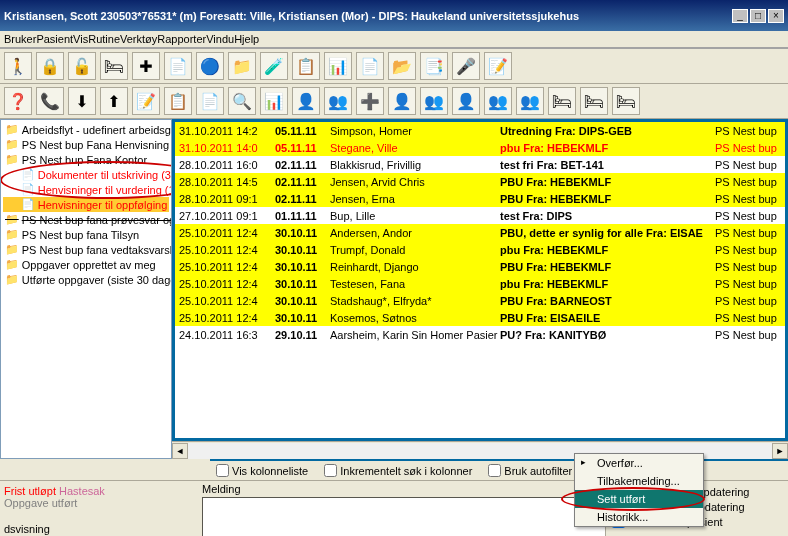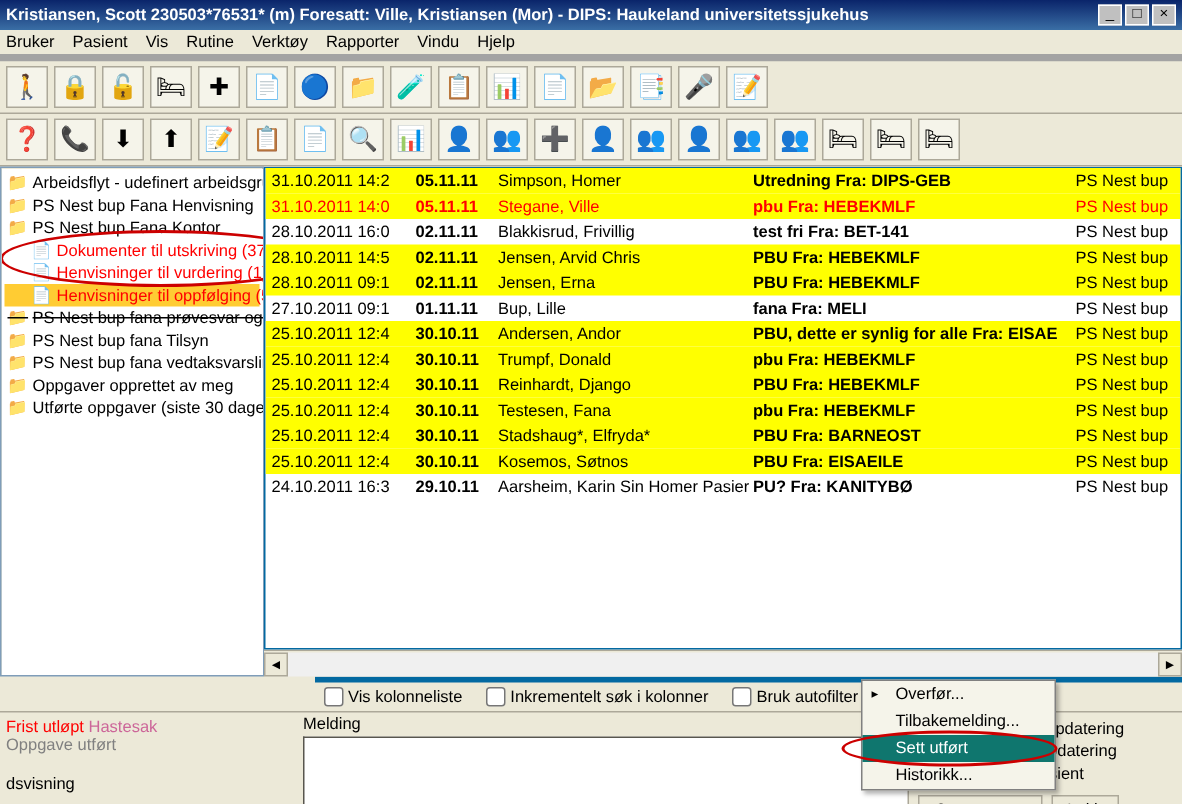--- a/index.html
+++ b/index.html
@@ -1,53 +1,53 @@
 <!DOCTYPE html>
 <html><head>
 <meta charset="utf-8">
 <style>
 * { margin: 0; padding: 0; box-sizing: border-box; font-family: Tahoma, Arial, sans-serif; font-size: 11px; }
 body { background: #ece9d8; width: 788px; height: 536px; overflow: hidden; position: relative; }
 
-.titlebar { background: linear-gradient(to bottom, #0a246a, #3a6ea5); color: white; padding: 3px 4px; height: 20px; display: flex; align-items: center; justify-content: space-between; }
+.titlebar { background: linear-gradient(to bottom, #0a246a, #3a6ea5); color: white; padding: 3px 4px; height: 31px; display: flex; align-items: center; justify-content: space-between; }
 .titlebar .title { font-weight: bold; font-size: 11px; }
 .titlebar .controls { display: flex; gap: 2px; }
 .titlebar .controls span { background: #c0c0c0; border: 1px solid #fff; width: 16px; height: 14px; text-align: center; line-height: 12px; color: black; font-size: 10px; cursor: pointer; }
 
-.menubar { background: #ece9d8; padding: 2px 4px; display: flex; gap: 12px; border-bottom: 5px solid #a3a3a3; }
+.menubar { background: #ece9d8; padding: 2px 4px; display: flex; gap: 0; border-bottom: 2px solid #a3a3a3; }
 .menubar span { cursor: pointer; }
 
 .toolbar { background: #ece9d8; padding: 3px 4px; display: flex; gap: 4px; border-bottom: 1px solid #aca899; flex-wrap: wrap; }
 .toolbar .btn { width: 28px; height: 28px; border: 1px solid #aca899; background: #f5f4ea; display: flex; align-items: center; justify-content: center; font-size: 16px; cursor: pointer; }
 
 .main { display: flex; height: 340px; }
 .tree { width: 210px; background: white; border: 1px solid #7f9db9; overflow: auto; padding: 2px; }
 .tree-item { padding: 1px 2px; display: flex; align-items: center; gap: 3px; cursor: pointer; white-space: nowrap; }
 .tree-item.indent1 { padding-left: 18px; }
 .tree-item .fold { color: #d4a000; font-size: 11px; }
 .tree-item.red { color: red; }
 .tree-item.strike { text-decoration: line-through; }
 .tree-item.sel { background: #ffcc33; }
 .tree-item.circled { position: relative; }
 
-.grid { flex: 1; background: white; border: 1px solid #0369a1; overflow: auto; position: relative; }
+.grid { flex: 1; background: white; border: 3px solid #0369a1; overflow: auto; position: relative; }
 .grid-row { display: flex; height: 17px; align-items: center; white-space: nowrap; font-size: 11px; }
 .grid-row.yellow { background: #ffff00; }
 .grid-row.red { color: red; }
 .grid-row .c1 { width: 100px; padding-left: 4px; }
 .grid-row .c2 { width: 55px; font-weight: bold; }
 .grid-row .c3 { width: 170px; }
 .grid-row .c4 { width: 215px; overflow: hidden; font-weight: bold; }
 .grid-row .c5 { width: 70px; overflow: hidden; }
 
 .hscroll-area { height: 18px; background: #ece9d8; display: flex; align-items: center; border-top: 1px solid #aca899; }
 .hscroll-area .arrow { width: 16px; height: 16px; background: #ece9d8; border: 1px solid #aca899; text-align: center; line-height: 14px; cursor: pointer; font-size: 9px; }
 .hscroll-area .track { flex: 1; height: 16px; background: #f0f0f0; }
 
-.filter-row { padding: 3px 6px; display: flex; gap: 16px; align-items: center; border-top: 4px solid #0369a1; margin-left: 210px; }
+.filter-row { padding: 3px 6px; display: flex; gap: 16px; align-items: center; border-top: 2px solid #0369a1; margin-left: 210px; }
 .filter-row label { display: flex; align-items: center; gap: 3px; cursor: pointer; }
 
 .bottom { display: flex; border-top: 1px solid #aca899; }
 .bottom-left { width: 200px; padding: 4px; }
 .bottom-left .lbl-red { color: red; }
 .bottom-left .lbl-pink { color: #cc6699; }
 .bottom-left .lbl-gray { color: #808080; }
 
 .melding { flex: 1; padding: 2px; }
 .melding .lbl { font-size: 11px; margin-bottom: 2px; }
@@ -212,21 +212,21 @@
           <span class="c1">28.10.2011 09:1</span>
           <span class="c2">02.11.11</span>
           <span class="c3">Jensen, Erna</span>
           <span class="c4">PBU Fra: HEBEKMLF</span>
           <span class="c5">PS Nest bup</span>
         </div>
         <div class="grid-row">
           <span class="c1">27.10.2011 09:1</span>
           <span class="c2">01.11.11</span>
           <span class="c3">Bup, Lille</span>
-          <span class="c4">fana Fra: MELI</span>
+          <span class="c4">test Fra: DIPS</span>
           <span class="c5">PS Nest bup</span>
         </div>
         <div class="grid-row yellow">
           <span class="c1">25.10.2011 12:4</span>
           <span class="c2">30.10.11</span>
           <span class="c3">Andersen, Andor</span>
           <span class="c4">PBU, dette er synlig for alle Fra: EISAE</span>
           <span class="c5">PS Nest bup</span>
         </div>
         <div class="grid-row yellow">

